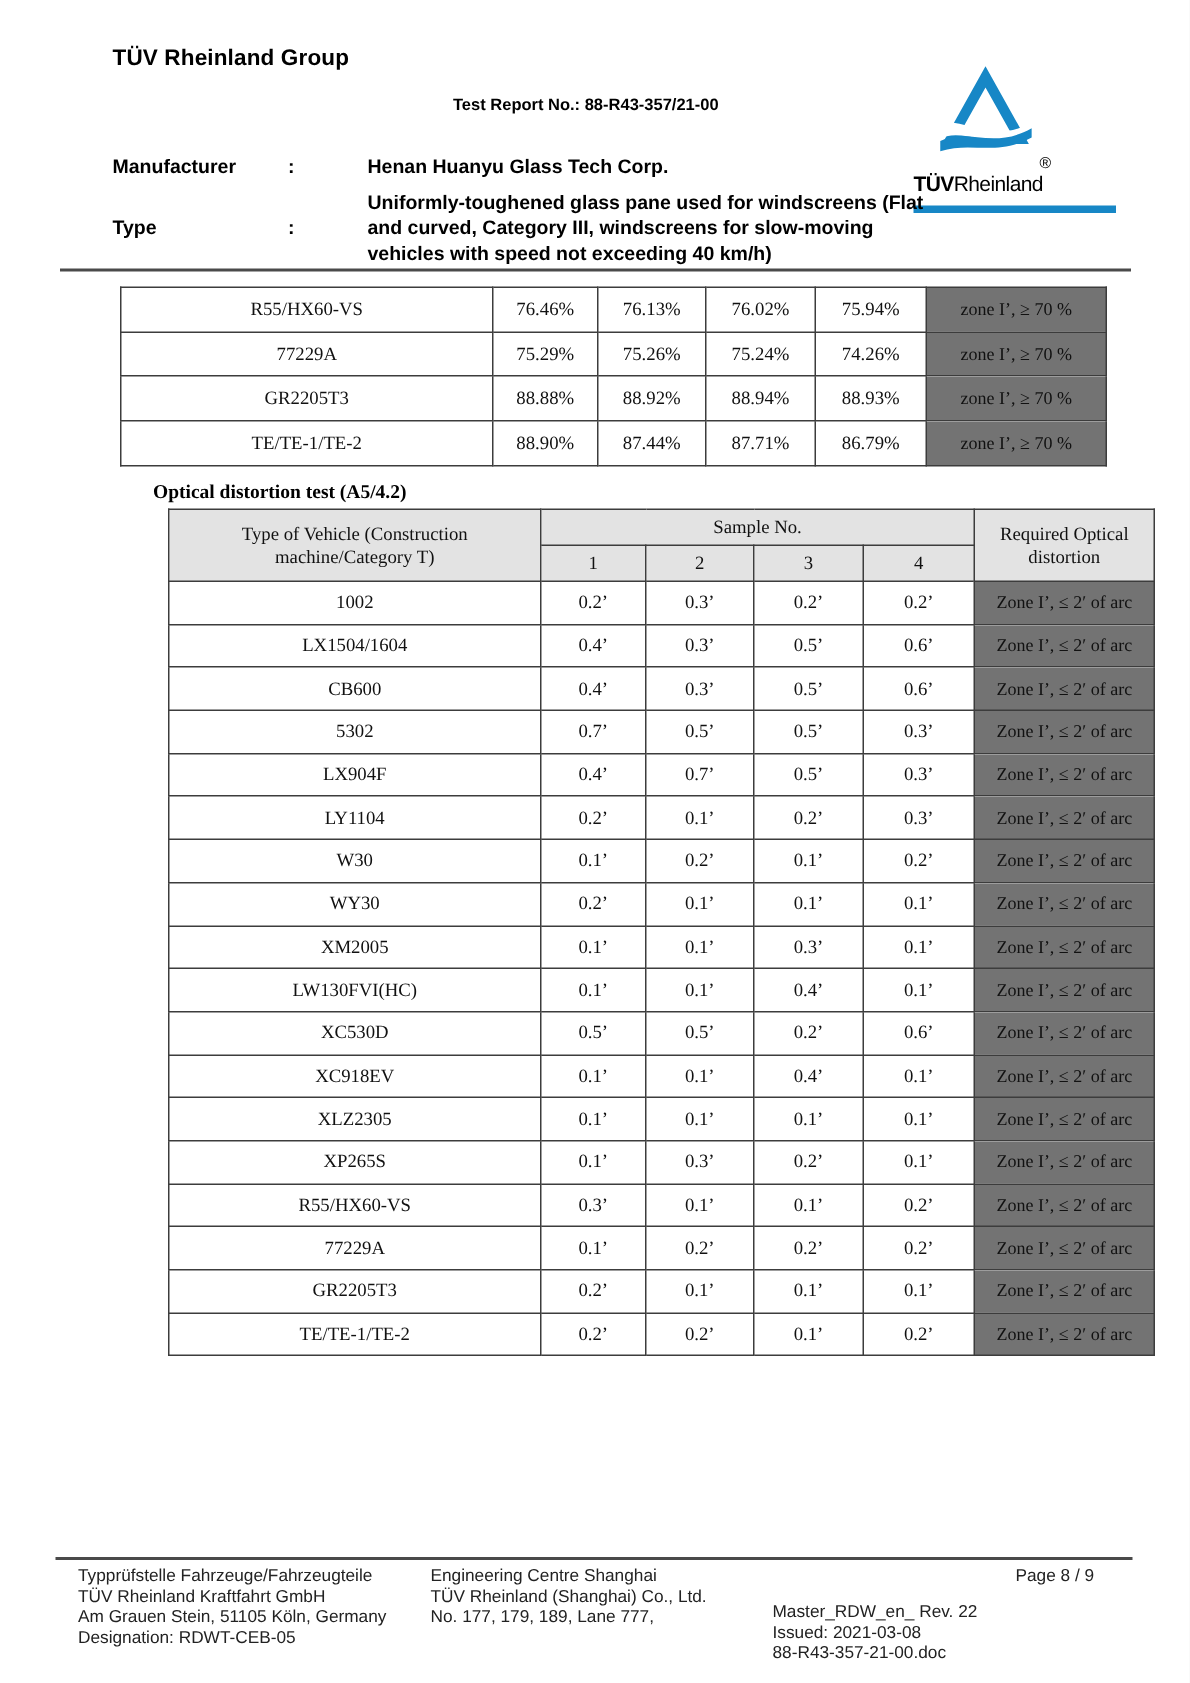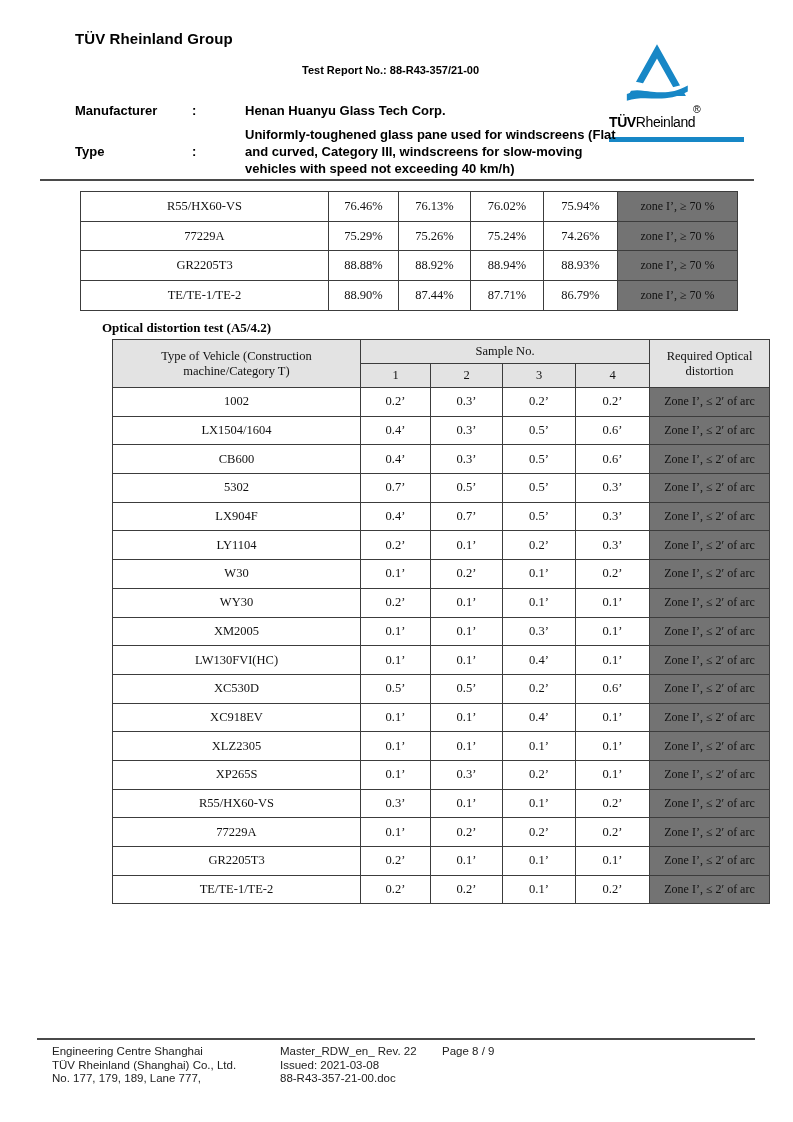--- a/index.html
+++ b/index.html
@@ -75,21 +75,21 @@
   }
 
   
   .footer {
     position: absolute; left: 52px; top: 1045px; width: 710px;
     font-size: 11.5px; line-height: 13.5px; color: #222;
     display: flex;
   }
   .footer-col1 { width: 235px; flex: none; }
   .footer-col2 { width: 228px; flex: none; }
-  .footer-col3 { width: 162px; flex: none; }
+  .footer-col3 { width: 162px; flex: none; margin-top: 24px; }
   .footer-col4 { flex: none; }
 </style>
 </head>
 <body>
 
 <div class="page">
 
   <div class="group-title">TÜV Rheinland Group</div>
   <div class="report-no">Test Report No.: 88-R43-357/21-00</div>
 
@@ -351,20 +351,26 @@
     <td>0.2’</td>
     <td>0.1’</td>
     <td>0.2’</td>
     <td class="req">Zone I’, ≤ 2′ of arc</td>
   </tr>
 </tbody>
   </table>
 
   <div class="rule rule-footer"></div>
   <div class="footer">
+    <div class="footer-col1">
+      <div>Typprüfstelle Fahrzeuge/Fahrzeugteile</div>
+      <div>TÜV Rheinland Kraftfahrt GmbH</div>
+      <div>Am Grauen Stein, 51105 Köln, Germany</div>
+      <div>Designation: RDWT-CEB-05</div>
+    </div>
     <div class="footer-col2">
       <div>Engineering Centre Shanghai</div>
       <div>TÜV Rheinland (Shanghai) Co., Ltd.</div>
       <div>No. 177, 179, 189, Lane 777,</div>
     </div>
     <div class="footer-col3">
       <div>Master_RDW_en_ Rev. 22</div>
       <div>Issued: 2021-03-08</div>
       <div>88-R43-357-21-00.doc</div>
     </div>

